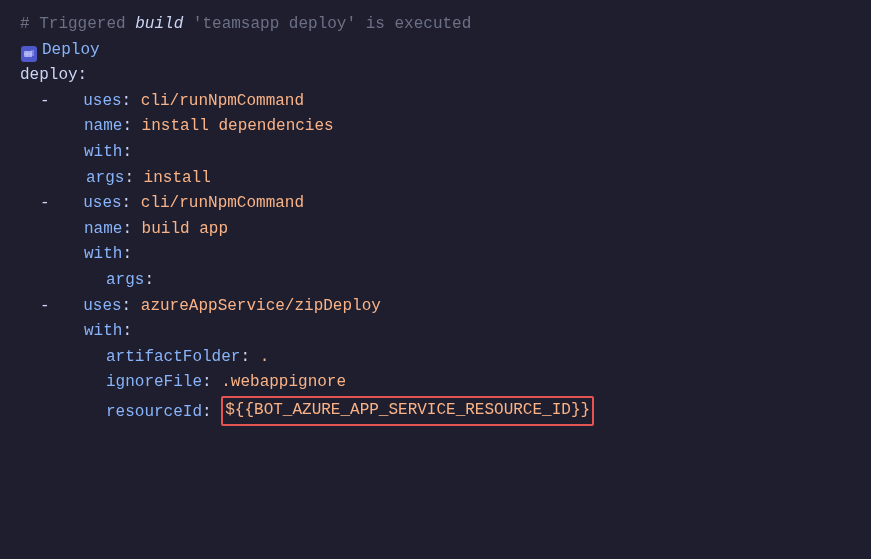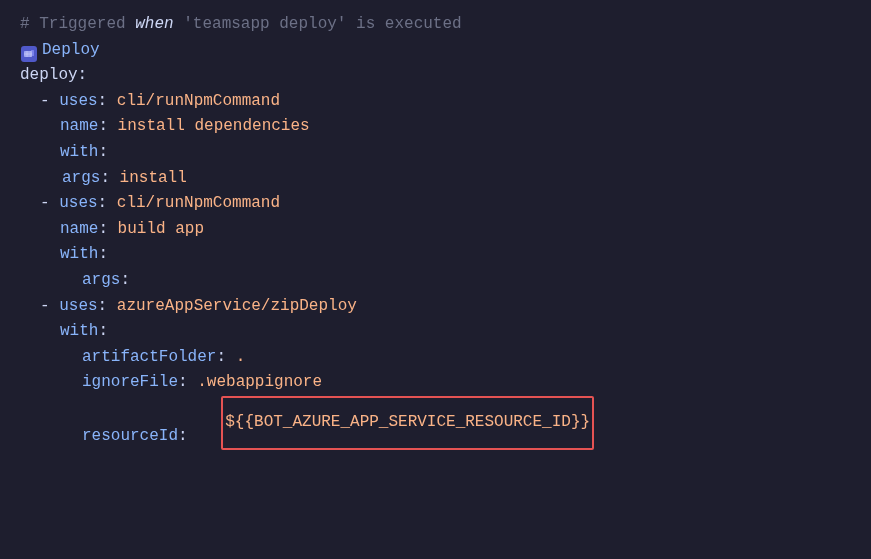--- a/index.html
+++ b/index.html
@@ -30,49 +30,49 @@
       align-items: flex-end;
       white-space: pre;
     }
 
     .comment {
       color: #6c7086;
     }
 
     .key {
       color: #89b4fa;
+      margin-left: 24px;
     }
 
     .value {
       color: #fab387;
     }
 
     .deploy-text {
       color: #89b4fa;
     }
 
     .highlighted-value {
       color: #fab387;
       border: 2px solid #e55353;
-      padding: 12px 2px;
+      padding: 0 2px;
       border-radius: 2px;
-      margin-left: 24px;
     }
 
     .colon {
       color: #cdd6f4;
     }
   </style>
 </head>
 <body>
 
 <div class="code-container">
 
   <div class="line">
-    <span class="comment"># Triggered </span><span style="color:#cdd6f4; font-style:italic;">when</span><span class="comment"> 'teamsapp deploy' is executed</span>
+    <span class="comment"># Triggered </span><span style="color:#cdd6f4; font-style:italic;">build</span><span class="comment"> 'teamsapp deploy' is executed</span>
   </div>
 
   <div class="line">
     <span style="display:inline-flex;align-items:center;justify-content:center;width:18px;height:18px;margin-right:4px;vertical-align:middle;">
       <svg width="16" height="16" viewBox="0 0 16 16" fill="none">
         <rect width="16" height="16" rx="3" fill="#5059C9"></rect>
         <path d="M10 4h2.5a.5.5 0 0 1 .5.5v5a.5.5 0 0 1-.5.5H10V4z" fill="#7B83EB"></path>
         <rect x="3" y="5" width="8" height="6" rx="1" fill="#7B83EB"></rect>
         <rect x="3" y="5" width="8" height="6" rx="1" fill="white" fill-opacity="0.3"></rect>
         <path d="M6 5v6M10 5v6M3 8h8" stroke="white" stroke-opacity="0.5" stroke-width="0.5"></path>

